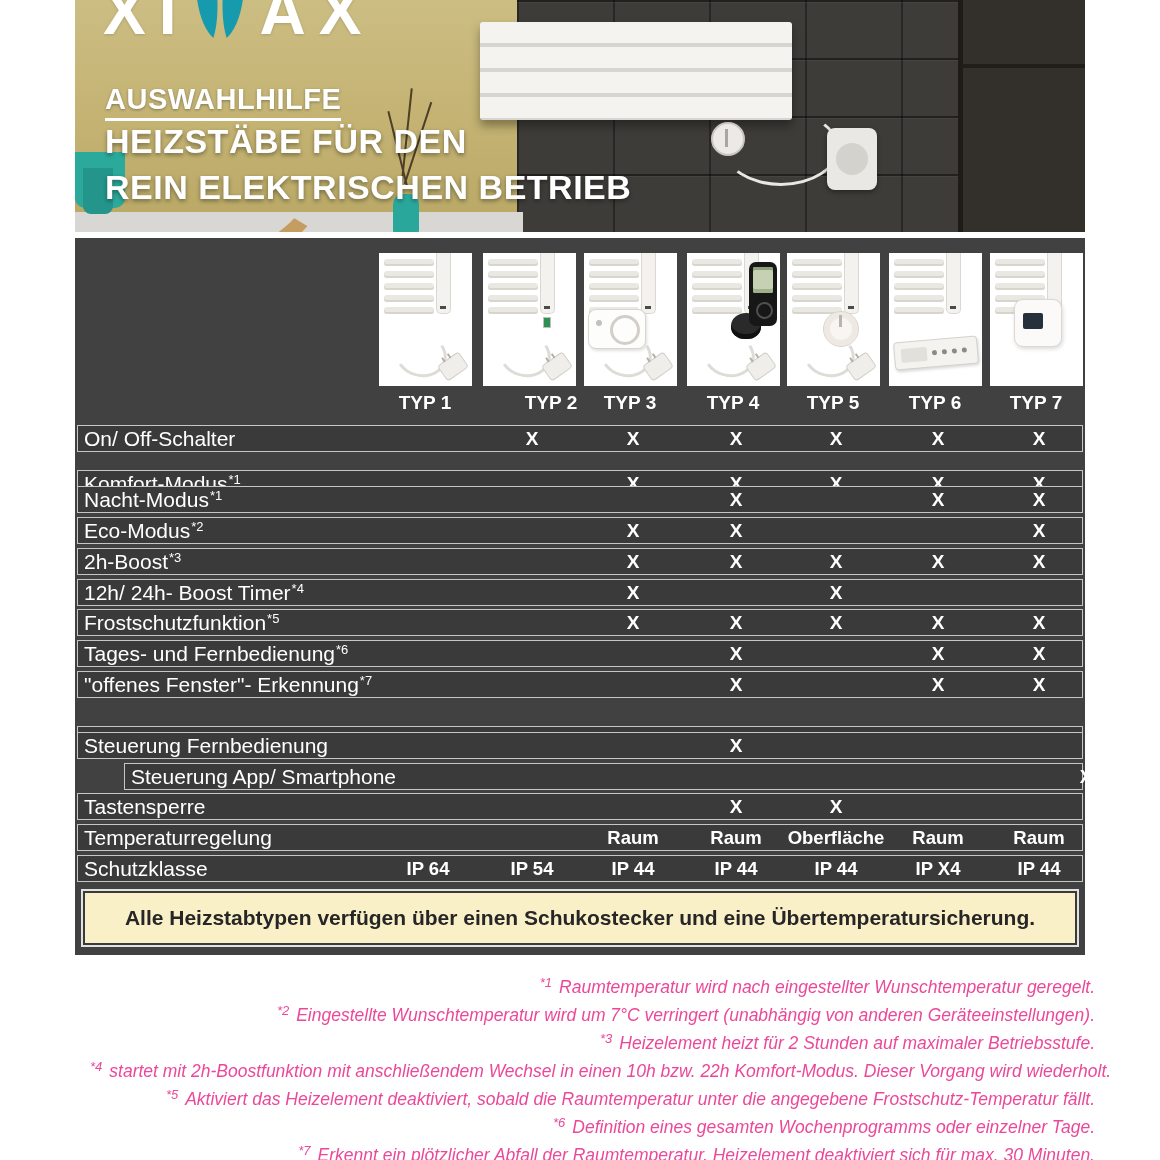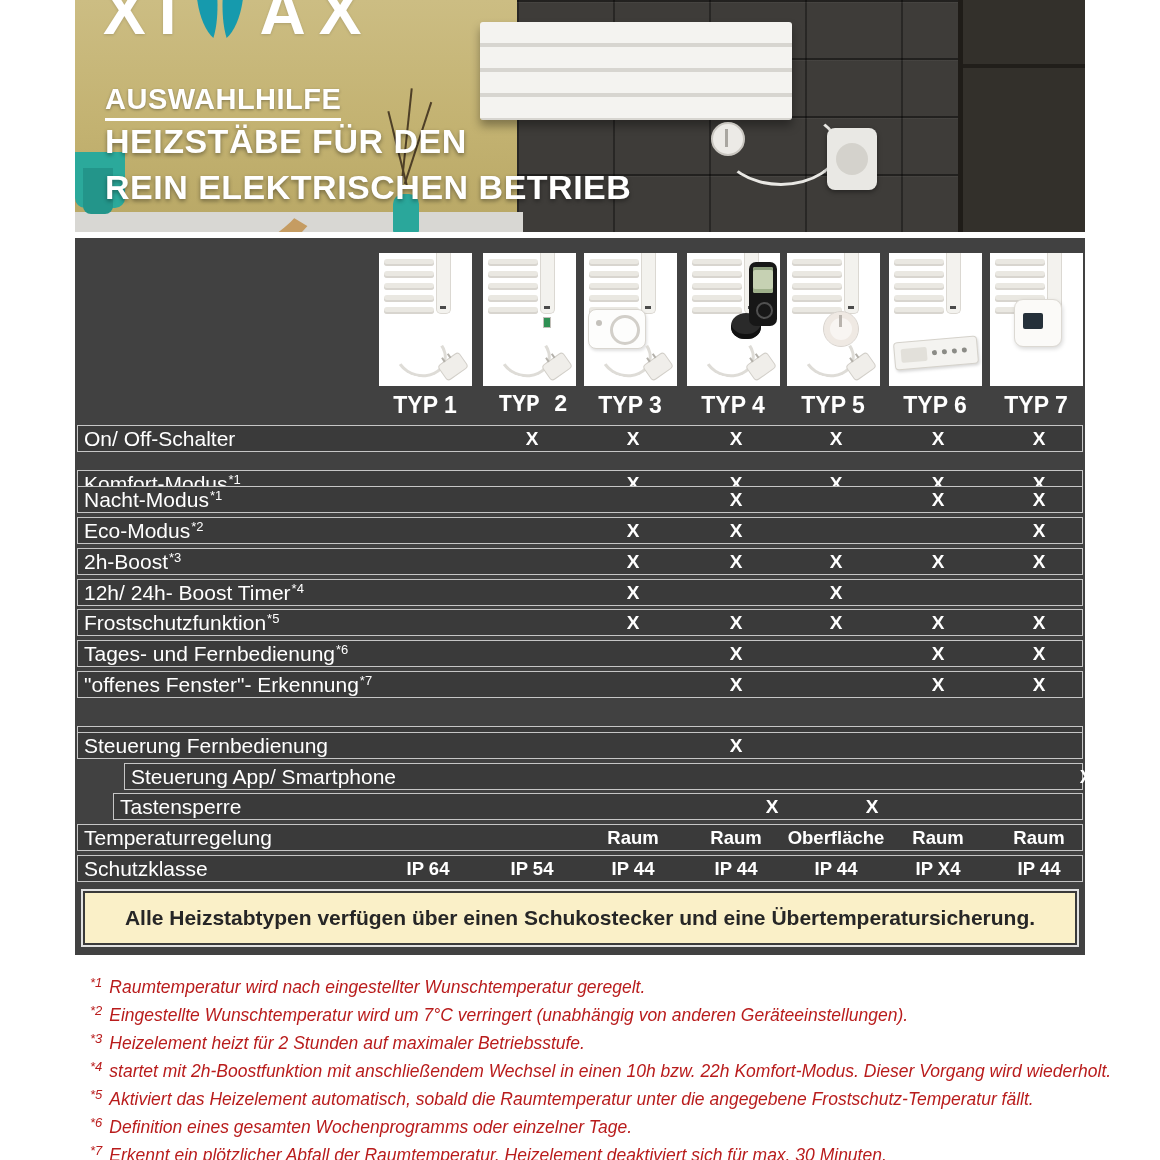--- a/index.html
+++ b/index.html
@@ -48,21 +48,21 @@
   .logo { position:absolute; left:28px; top:-20px; display:flex; align-items:flex-end; color:#fff; font-weight:bold; font-size:64px; letter-spacing:13px; line-height:1; text-shadow:0 1px 3px rgba(0,0,0,.15); }
   .logo svg { margin:0 10px 4px 2px; }
   .eyebrow { position:absolute; left:30px; top:83px; color:#fff; font-weight:bold; font-size:29px; letter-spacing:.5px; border-bottom:3px solid #fff; padding-bottom:2px; text-shadow:0 1px 3px rgba(0,0,0,.35); }
   .htitle { position:absolute; left:30px; color:#fff; font-weight:bold; font-size:34px; letter-spacing:.5px; text-shadow:0 2px 4px rgba(0,0,0,.4); white-space:nowrap; }
   .ht1 { top:122px; } .ht2 { top:168px; }
 
   
   .tableblock { position:absolute; left:75px; top:238px; width:1010px; height:717px; background:#414141; }
 
   .tile { position:absolute; top:15px; width:93px; height:133px; background:#ffffff; overflow:hidden; }
-  .typlabel { position:absolute; top:154px; width:124px; text-align:center; color:#fff; font-weight:bold; font-size:23px; white-space:nowrap; }
+  .typlabel { position:absolute; top:154px; width:124px; text-align:center; color:#fff; font-weight:bold; font-size:19px; white-space:nowrap; }
 
   .illu { position:absolute; inset:0; }
   .rungs { position:absolute; left:5px; top:6px; width:50px; }
   .rungs i { display:block; height:7px; margin-bottom:5px; background:#eae8e2; border-radius:3px; box-shadow:inset 0 -2px 0 #d8d5cf; }
   .tube { position:absolute; left:57px; top:0; width:13px; height:60px; background:#f3f2ee; border:1px solid #dbd8d2; border-top:none; border-radius:0 0 5px 5px; }
   .tube:after { content:""; position:absolute; left:3px; bottom:4px; width:6px; height:3px; background:#4a4a4a; }
   .cable { position:absolute; left:16px; top:80px; width:46px; height:38px; border:3px solid transparent; border-bottom-color:#dedcd7; border-right-color:#dedcd7; border-radius:50%; transform:rotate(14deg); }
   .plug { position:absolute; right:6px; bottom:10px; width:24px; height:17px; background:#f0eeea; border:1px solid #d2cfc9; border-radius:4px; transform:rotate(-35deg); }
   .plug i { position:absolute; top:-5px; width:2px; height:5px; background:#b4b1ab; }
   .plug i:first-child { left:7px; } .plug i:last-child { left:14px; }
@@ -92,21 +92,21 @@
 
   .banner {
     position:absolute; left:8px; right:8px; top:653px; height:50px;
     background:#faf0c8; border:2px solid #3a3a3a; box-shadow:0 0 0 2px rgba(255,255,255,.85);
     display:flex; align-items:center; justify-content:center;
     font-weight:bold; font-size:21px; color:#262626;
   }
 
   
   .footnotes { position:absolute; left:90px; top:977px; width:1005px; }
-  .fnote { font-style:italic; font-size:17.5px; color:#b91c1c; line-height:20px; margin-bottom:6px; white-space:nowrap; }
+  .fnote { font-style:italic; font-size:17.5px; color:#ec4899; line-height:20px; margin-bottom:6px; white-space:nowrap;text-align:right; }
   .fref { font-size:13px; position:relative; top:-6px; margin-right:7px; }
 </style>
 </head>
 <body>
 
 <div class="hero">
   <div class="tilewall"></div>
   <div class="cabinet"></div>
   <div class="radiator"></div>
   <div class="valve"></div>
@@ -165,21 +165,21 @@
           </div>
           <div class="tube"></div>
           <div class="led"></div>
           <div class="cable"></div>
           <div class="plug">
             <i></i>
             <i></i>
           </div>
         </div>
       </div>
-      <div class="typlabel" style="left: 396px; font-family: Liberation Mono, monospace;">TYP 2</div>
+      <div class="typlabel" style="left: 414px;">TYP 2</div>
       <div class="tile" style="left: 509px;">
         <div class="illu">
           <div class="rungs">
             <i></i>
             <i></i>
             <i></i>
             <i></i>
             <i></i>
           </div>
           <div class="tube"></div>
@@ -340,21 +340,21 @@
         <span class="fval fx" style="left: 860px;">X</span>
       </div>
       <div class="frow" style="top: 494px; padding-left: 12px;">
         <span class="flabel"><span>Steuerung Fernbedienung</span></span>
         <span class="fval fx" style="left: 658px;">X</span>
       </div>
       <div class="frow" style="top: 525px; margin-left: 47px;">
         <span class="flabel"><span>Steuerung App/ Smartphone</span></span>
         <span class="fval fx" style="left: 961px;">X</span>
       </div>
-      <div class="frow" style="top: 555px; margin-left: 36px;">
+      <div class="frow" style="top: 555px;">
         <span class="flabel"><span>Tastensperre</span></span>
         <span class="fval fx" style="left: 658px;">X</span>
         <span class="fval fx" style="left: 758px;">X</span>
       </div>
       <div class="frow" style="top: 586px;">
         <span class="flabel"><span>Temperaturregelung</span></span>
         <span class="fval fword" style="left: 555px;">Raum</span>
         <span class="fval fword" style="left: 658px;">Raum</span>
         <span class="fval fword" style="left: 758px;">Oberfläche</span>
         <span class="fval fword" style="left: 860px;">Raum</span>
@@ -372,16 +372,16 @@
       </div>
     </div>
   <div class="banner">Alle Heizstabtypen verfügen über einen Schukostecker und eine Übertemperatursicherung.</div>
 </div>
 
 <div class="footnotes" id="footnotes">
     <div class="fnote"><span class="fref">*1</span><span>Raumtemperatur wird nach eingestellter Wunschtemperatur geregelt.</span></div>
     <div class="fnote"><span class="fref">*2</span><span>Eingestellte Wunschtemperatur wird um 7°C verringert (unabhängig von anderen Geräteeinstellungen).</span></div>
     <div class="fnote"><span class="fref">*3</span><span>Heizelement heizt für 2 Stunden auf maximaler Betriebsstufe.</span></div>
     <div class="fnote"><span class="fref">*4</span><span>startet mit 2h-Boostfunktion mit anschließendem Wechsel in einen 10h bzw. 22h Komfort-Modus. Dieser Vorgang wird wiederholt.</span></div>
-    <div class="fnote"><span class="fref">*5</span><span>Aktiviert das Heizelement automatisch, sobald die Raumtemperatur unter die angegebene Frostschutz-Temperatur fällt.</span></div>
+    <div class="fnote"><span class="fref">*5</span><span>Aktiviert das Heizelement deaktiviert, sobald die Raumtemperatur unter die angegebene Frostschutz-Temperatur fällt.</span></div>
     <div class="fnote"><span class="fref">*6</span><span>Definition eines gesamten Wochenprogramms oder einzelner Tage.</span></div>
     <div class="fnote"><span class="fref">*7</span><span>Erkennt ein plötzlicher Abfall der Raumtemperatur, Heizelement deaktiviert sich für max. 30 Minuten.</span></div>
   </div>
 
 </body></html>

